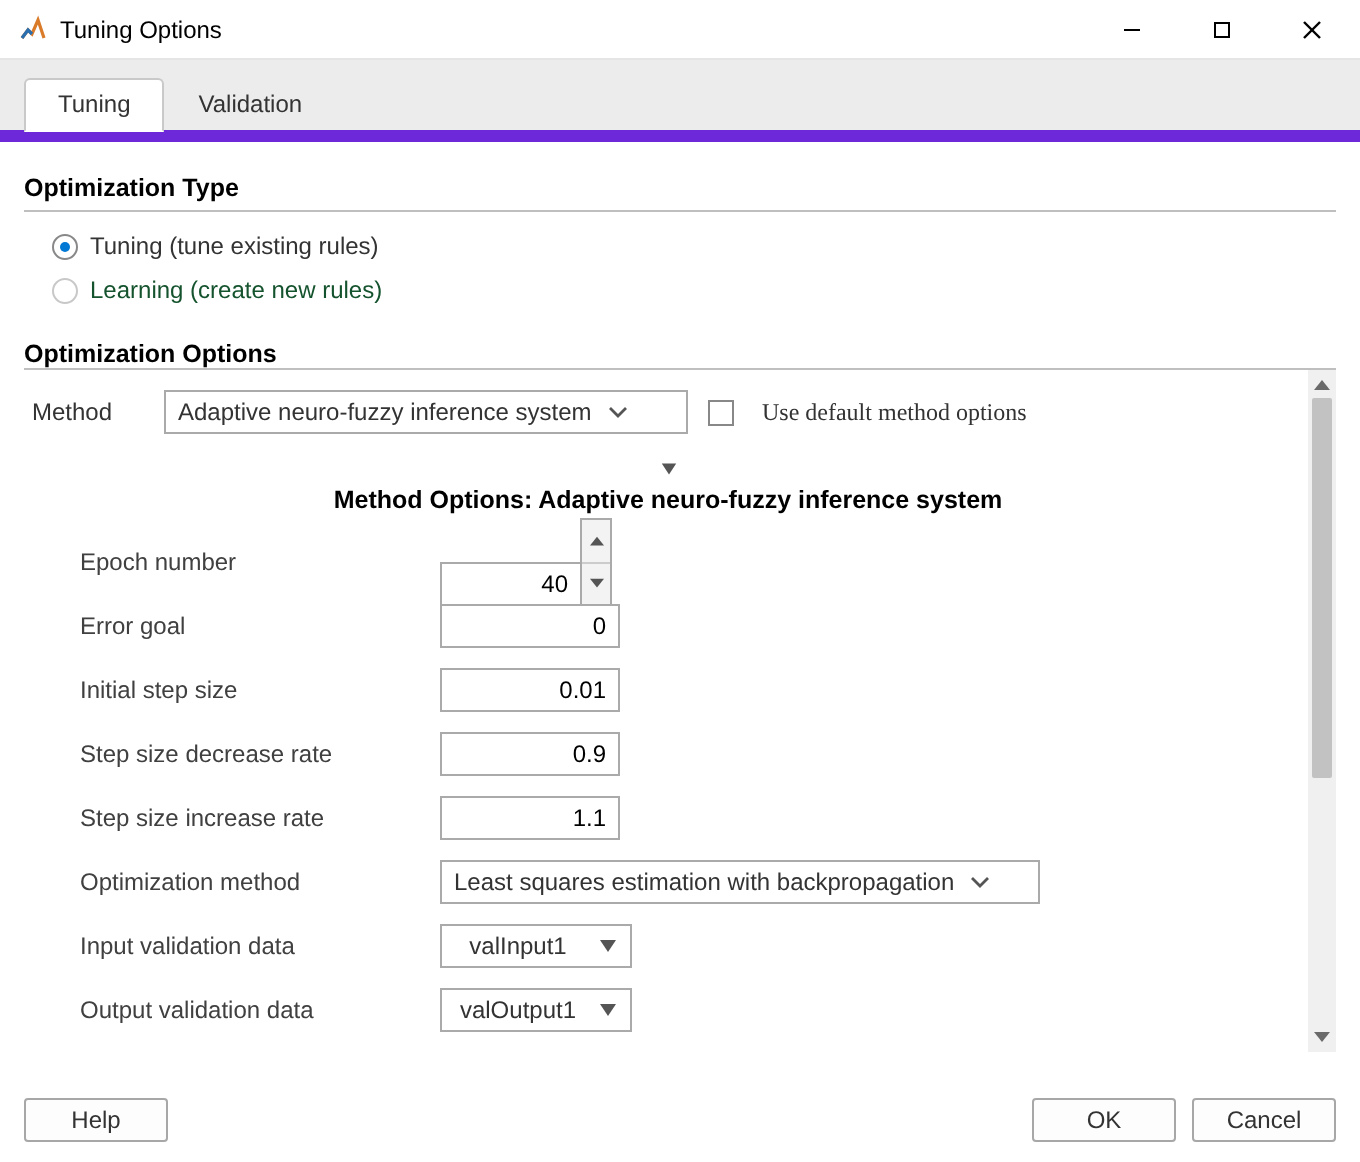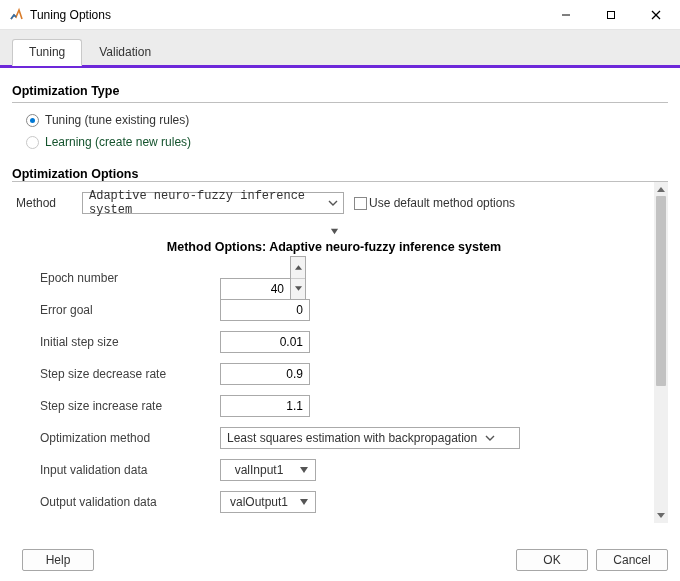--- a/index.html
+++ b/index.html
@@ -37,21 +37,21 @@
     width: 45px; height: 30px;
     display: flex; align-items: center; justify-content: center;
     color: #000;
   }
   .win-btn svg { display: block; }
 
   
   .tabbar {
     background: #ececec;
     padding: 8px 28px 0 12px;
-    border-bottom: 3px solid #6d28d9;
+    border-bottom: 6px solid #6d28d9;
     display: flex;
     gap: 0;
   }
   .tab {
     padding: 5px 16px 6px 16px;
     font-size: 12px;
     color: #333;
     border: 1px solid transparent;
     border-bottom: none;
     position: relative;
@@ -149,21 +149,21 @@
   }
   .select .arrow {
     width: 14px; height: 14px;
     display: flex; align-items: center; justify-content: center;
     color: #444;
   }
   .checkbox {
     width: 13px; height: 13px; border: 1px solid #888; background: #fff;
     display: inline-block;
   }
-  .chk-row { display: flex; align-items: center; gap: 2px; }
+  .chk-row { display: flex; align-items: center; gap: 14px; font-family: Liberation Serif, serif; }
 
   .collapse-hdr {
     display: flex; align-items: center; gap: 4px;
     font-weight: 600; font-size: 12.5px; color: #000;
     padding: 2px 0 8px 4px;
     flex-direction: column;
   }
   .collapse-hdr .tri {
     width: 10px; height: 10px; display: flex; align-items: center; justify-content: center;
     color: #555;
@@ -215,21 +215,21 @@
   .spinner .sbtn {
     flex: 1; display: flex; align-items: center; justify-content: center;
     font-size: 8px; color: #333;
   }
   .spinner .sbtn:first-child { border-bottom: 1px solid #ccc; }
 
   
   .footer {
     position: absolute;
     left: 0; right: 0; bottom: 0;
-    padding: 8px 12px 10px 22px;
+    padding: 8px 12px 10px 12px;
     display: flex; align-items: center;
     background: #fff;
   }
   .btn {
     border: 1px solid #a7a7a7;
     background: #fdfdfd;
     padding: 3px 0;
     width: 72px;
     text-align: center;
     font-size: 12px;
@@ -295,21 +295,21 @@
       </div>
     </div>
 
     <div class="opt-sec-title">Optimization Options</div>
 
     <div class="options-scroll">
       <div class="options-inner">
 
         <div class="method-row">
           <span class="lbl">Method</span>
-          <div class="select" style="width:262px;font-family:Liberation Mono, monospace;">
+          <div class="select" style="width:262px;">
             <span>Adaptive neuro-fuzzy inference system</span>
             <span class="arrow">
               <svg width="10" height="10" viewBox="0 0 10 10">
                   <path d="M1 3 L5 7 L9 3" fill="none" stroke="#555" stroke-width="1.4"></path>
                 </svg>
             </span>
           </div>
           <div class="chk-row">
             <span class="checkbox"></span>
             <span>Use default method options</span>

